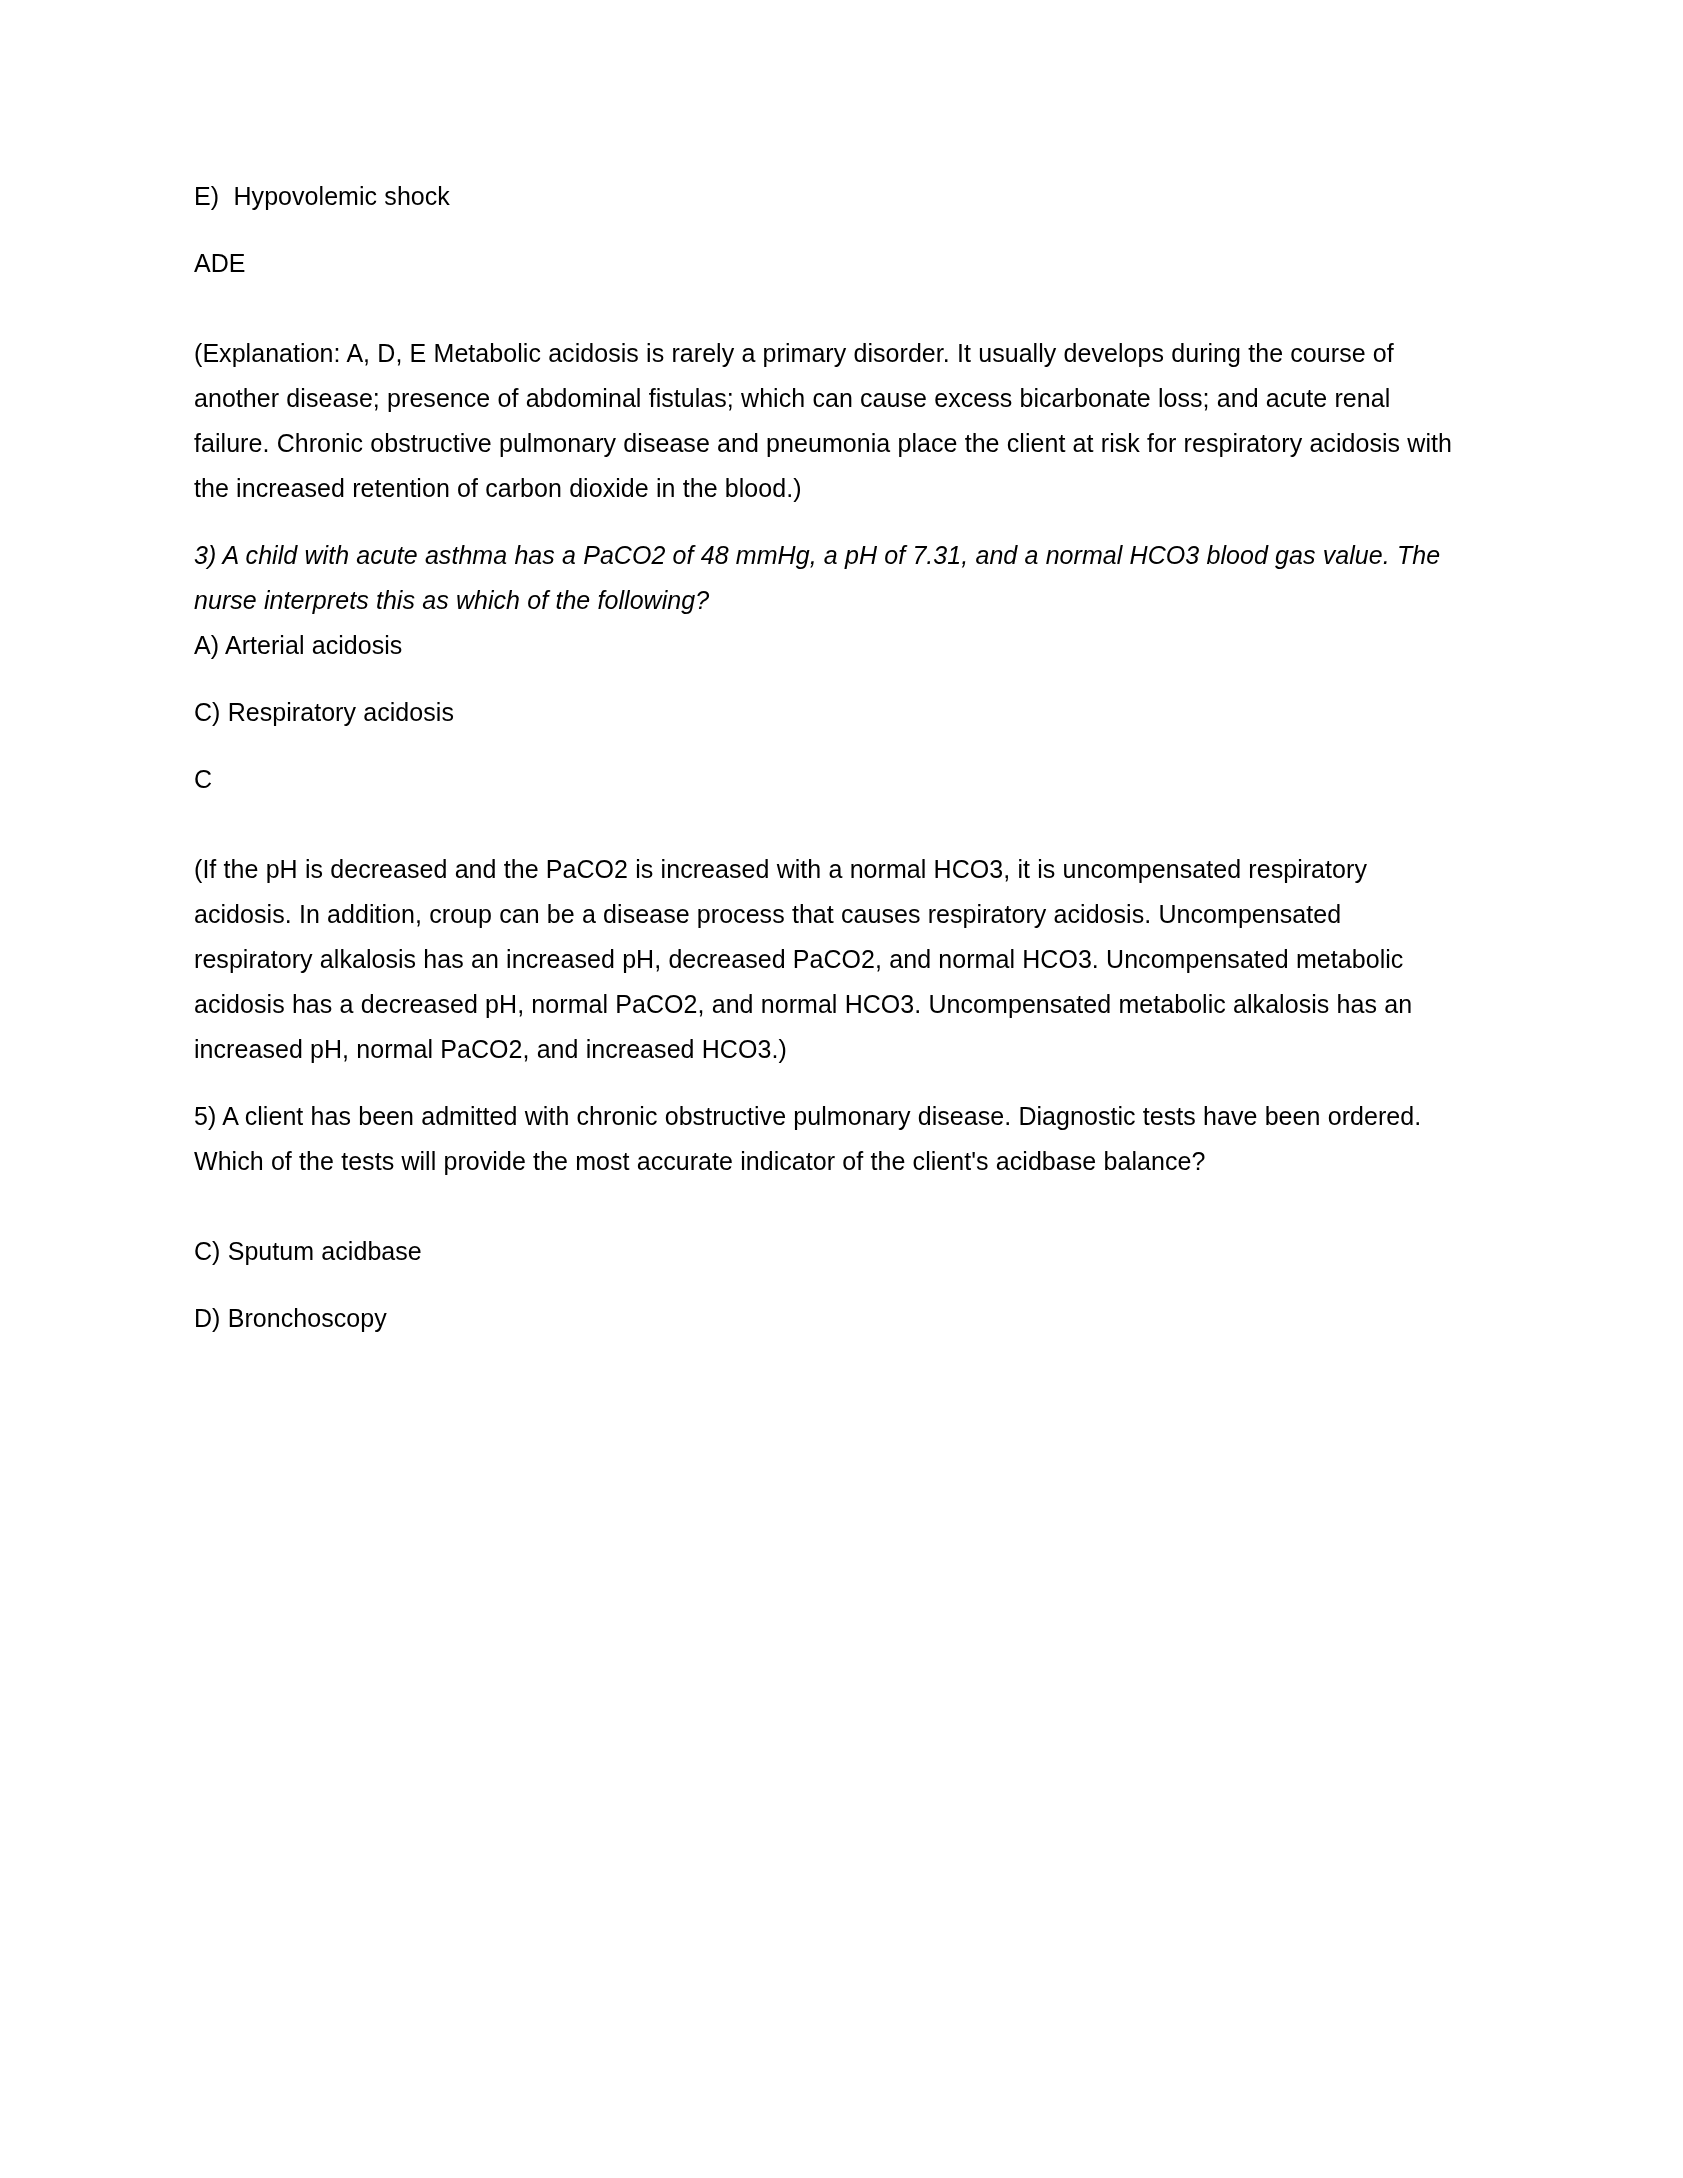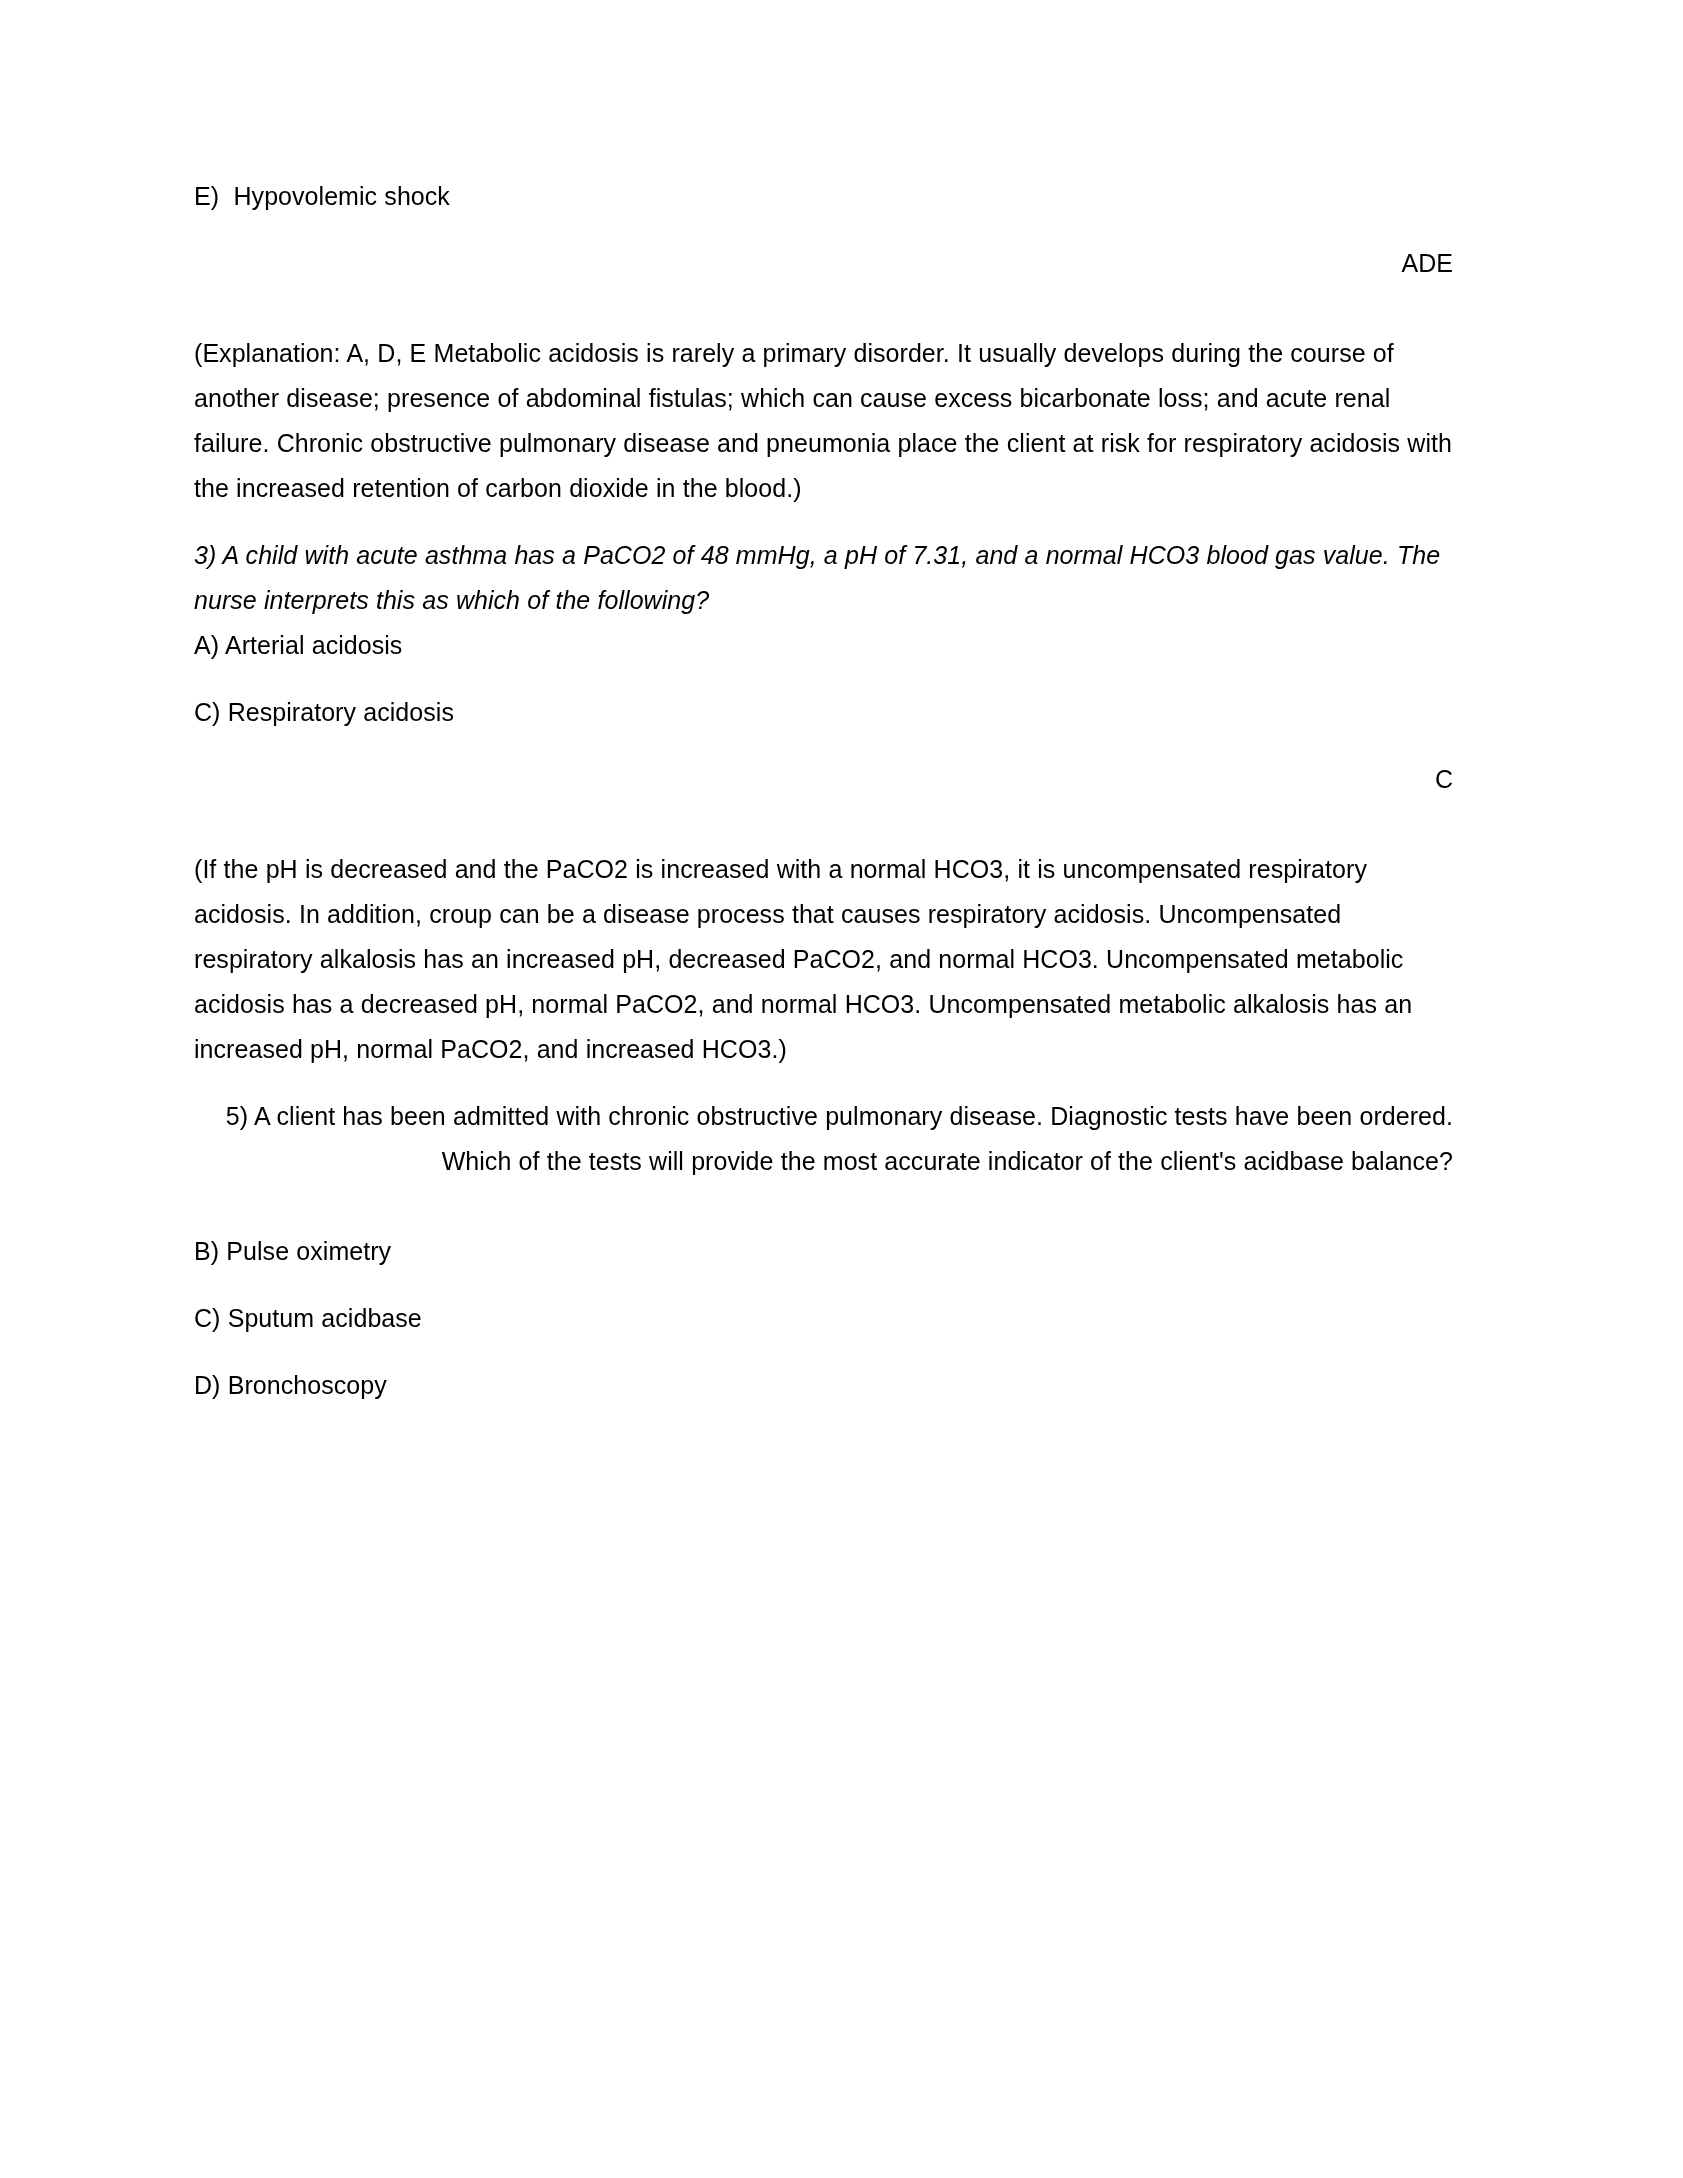--- a/index.html
+++ b/index.html
@@ -35,21 +35,21 @@
     line-height: 45px;
     color: #000000;
     margin: 0 0 0 0;
     text-align: left;
     letter-spacing: 0.05px;
     word-spacing: 0.2px;
     white-space: pre-wrap;
   }
   
   .gap-sm { margin-bottom: 22px; }   
-  .gap-lg { margin-bottom: 45px; text-align: right; }   
+  .gap-lg { margin-bottom: 45px; }   
   .gap-none { margin-bottom: 0px; font-style: italic; }
 </style>
 </head>
 <body>
 
 <div class="page">
   <div class="content">
 
     <p class="para gap-sm">E)  Hypovolemic shock</p>
 
@@ -65,21 +65,20 @@
     <p class="para gap-sm">C) Respiratory acidosis</p>
 
 
     <p class="para gap-lg">C</p>
 
     <p class="para gap-sm">(If the pH is decreased and the PaCO2 is increased with a normal HCO3, it is uncompensated respiratory acidosis. In addition, croup can be a disease process that causes respiratory acidosis. Uncompensated respiratory alkalosis has an increased pH, decreased PaCO2, and normal HCO3. Uncompensated metabolic acidosis has a decreased pH, normal PaCO2, and normal HCO3. Uncompensated metabolic alkalosis has an increased pH, normal PaCO2, and increased HCO3.)</p>
 
     <p class="para gap-lg">5) A client has been admitted with chronic obstructive pulmonary disease. Diagnostic tests have been ordered. Which of the tests will provide the most accurate indicator of the client's acidbase balance?</p>
 
 
-    <p class="para gap-sm">B) Pulse oximetry</p>
 
     <p class="para gap-sm">C) Sputum acidbase</p>
 
     <p class="para gap-sm">D) Bronchoscopy</p>
 
   </div>
 </div>
 
 
 </body></html>

